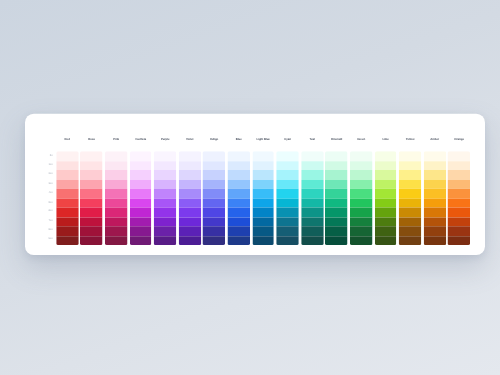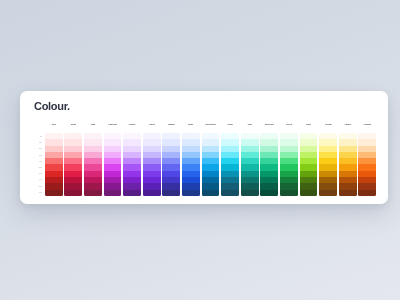--- a/index.html
+++ b/index.html
@@ -119,21 +119,20 @@
     flex: 1;
     min-height: 0;
     width: 100%;
   }
 </style>
 </head>
 <body>
 
 <div id="palette-card">
 
-  <div id="card-title">Colour.</div>
 
   <div id="palette-body">
 
     <div id="shade-axis">
         <div class="shade-tick">50</div>
         <div class="shade-tick">100</div>
         <div class="shade-tick">200</div>
         <div class="shade-tick">300</div>
         <div class="shade-tick">400</div>
         <div class="shade-tick">500</div>

